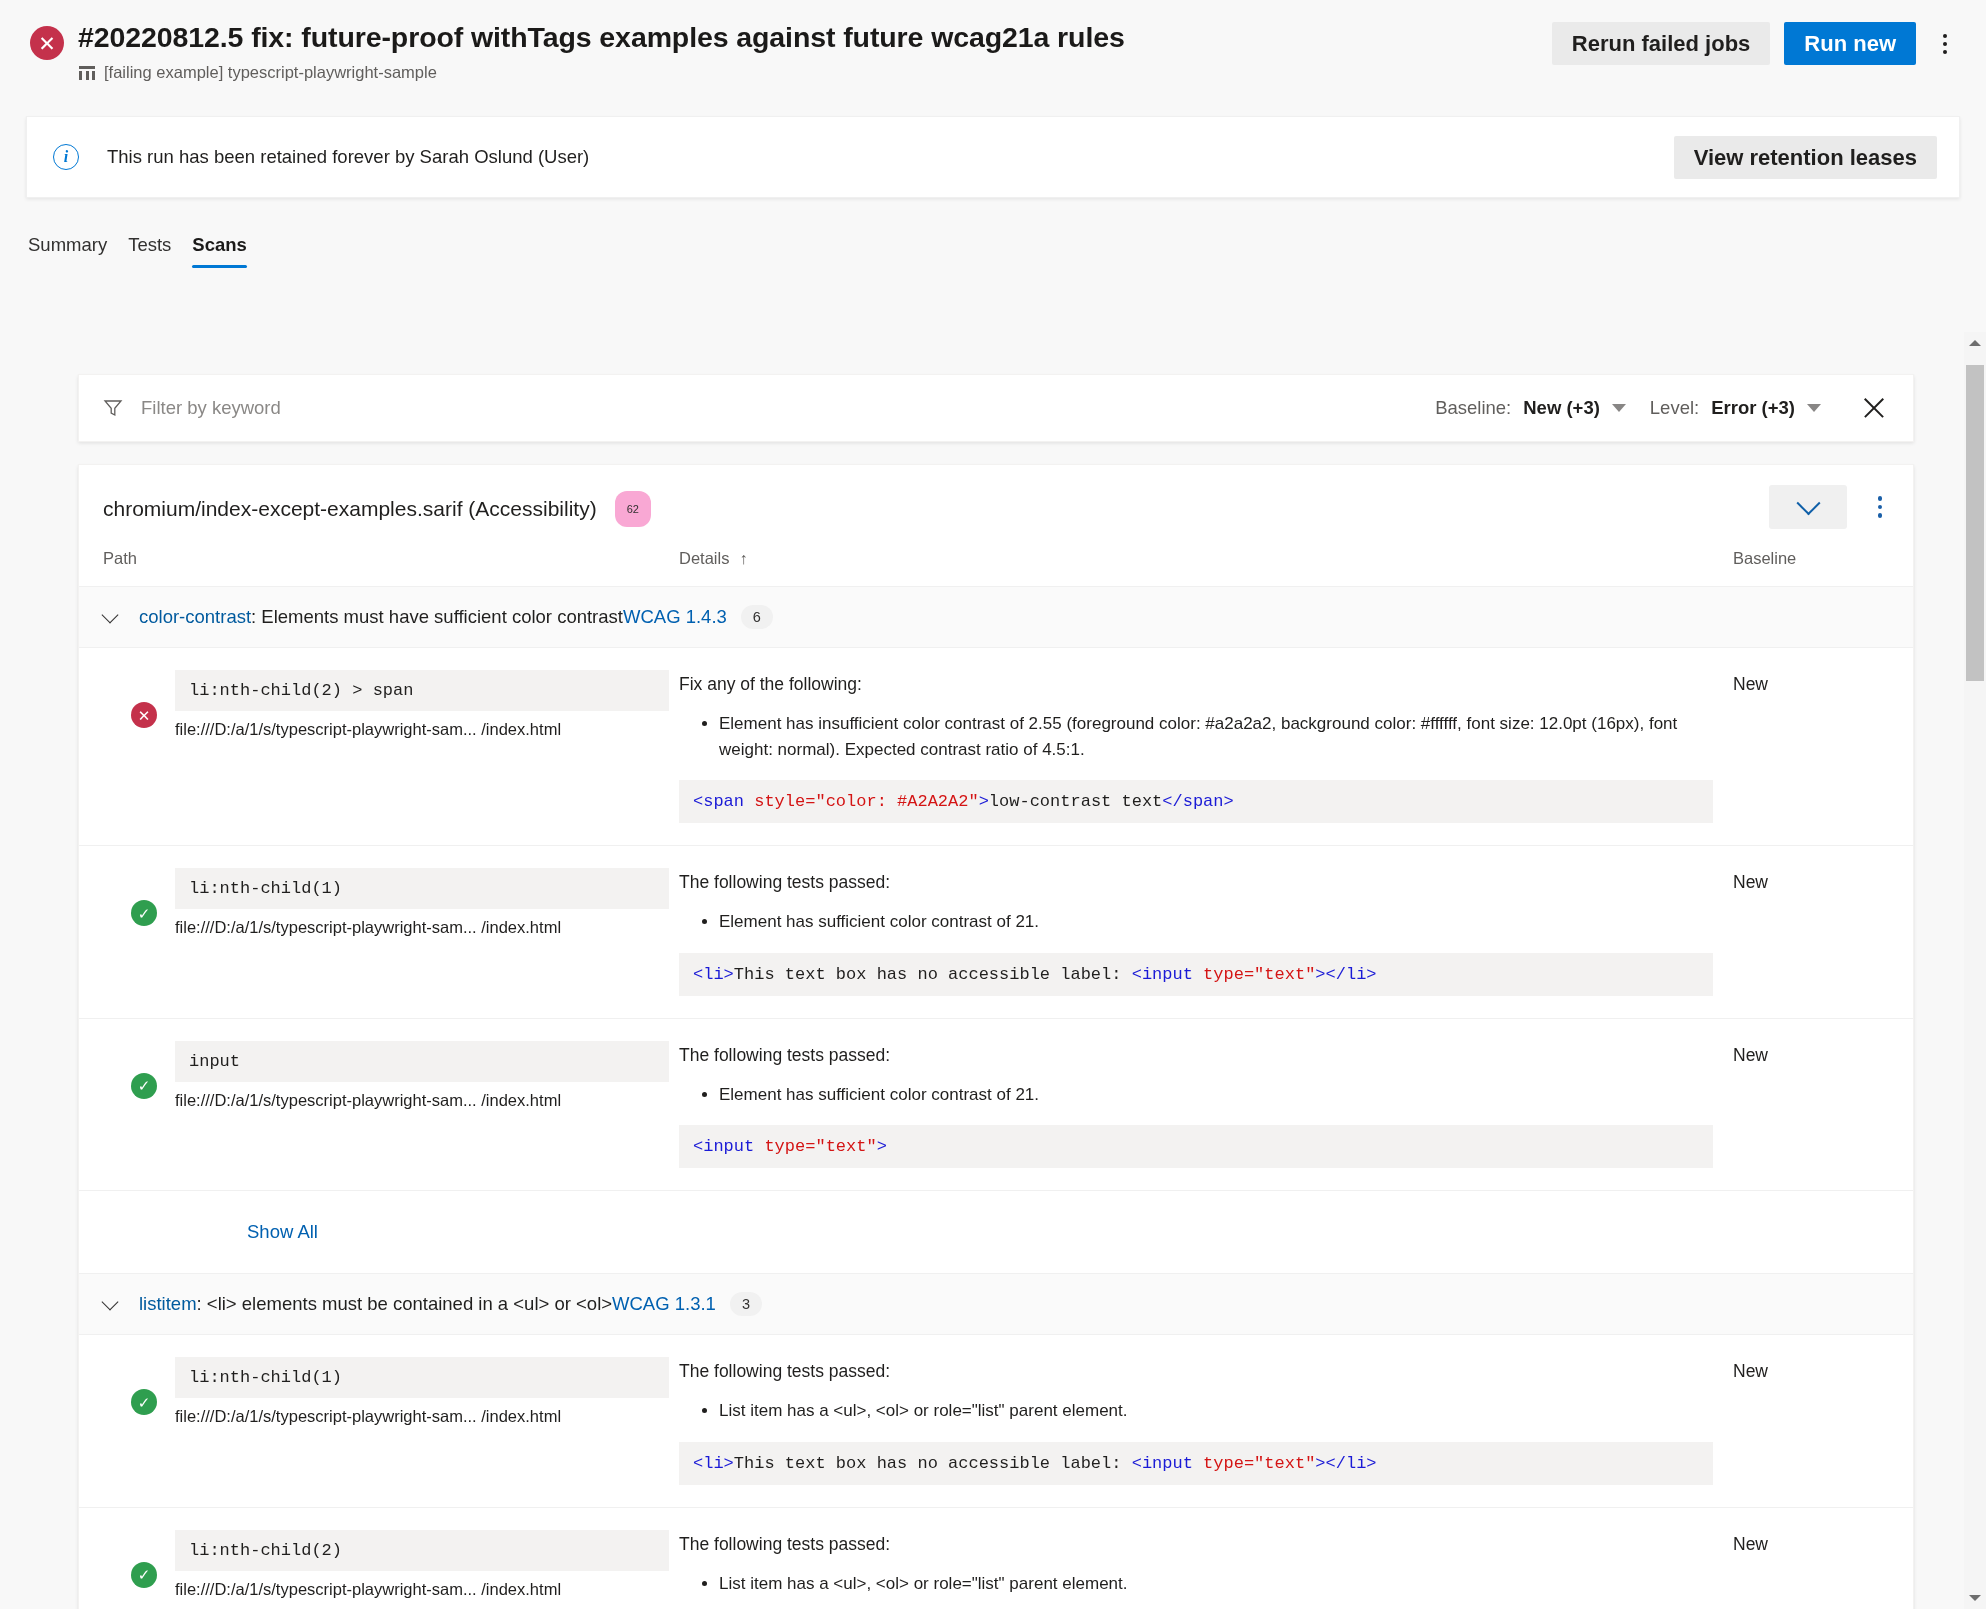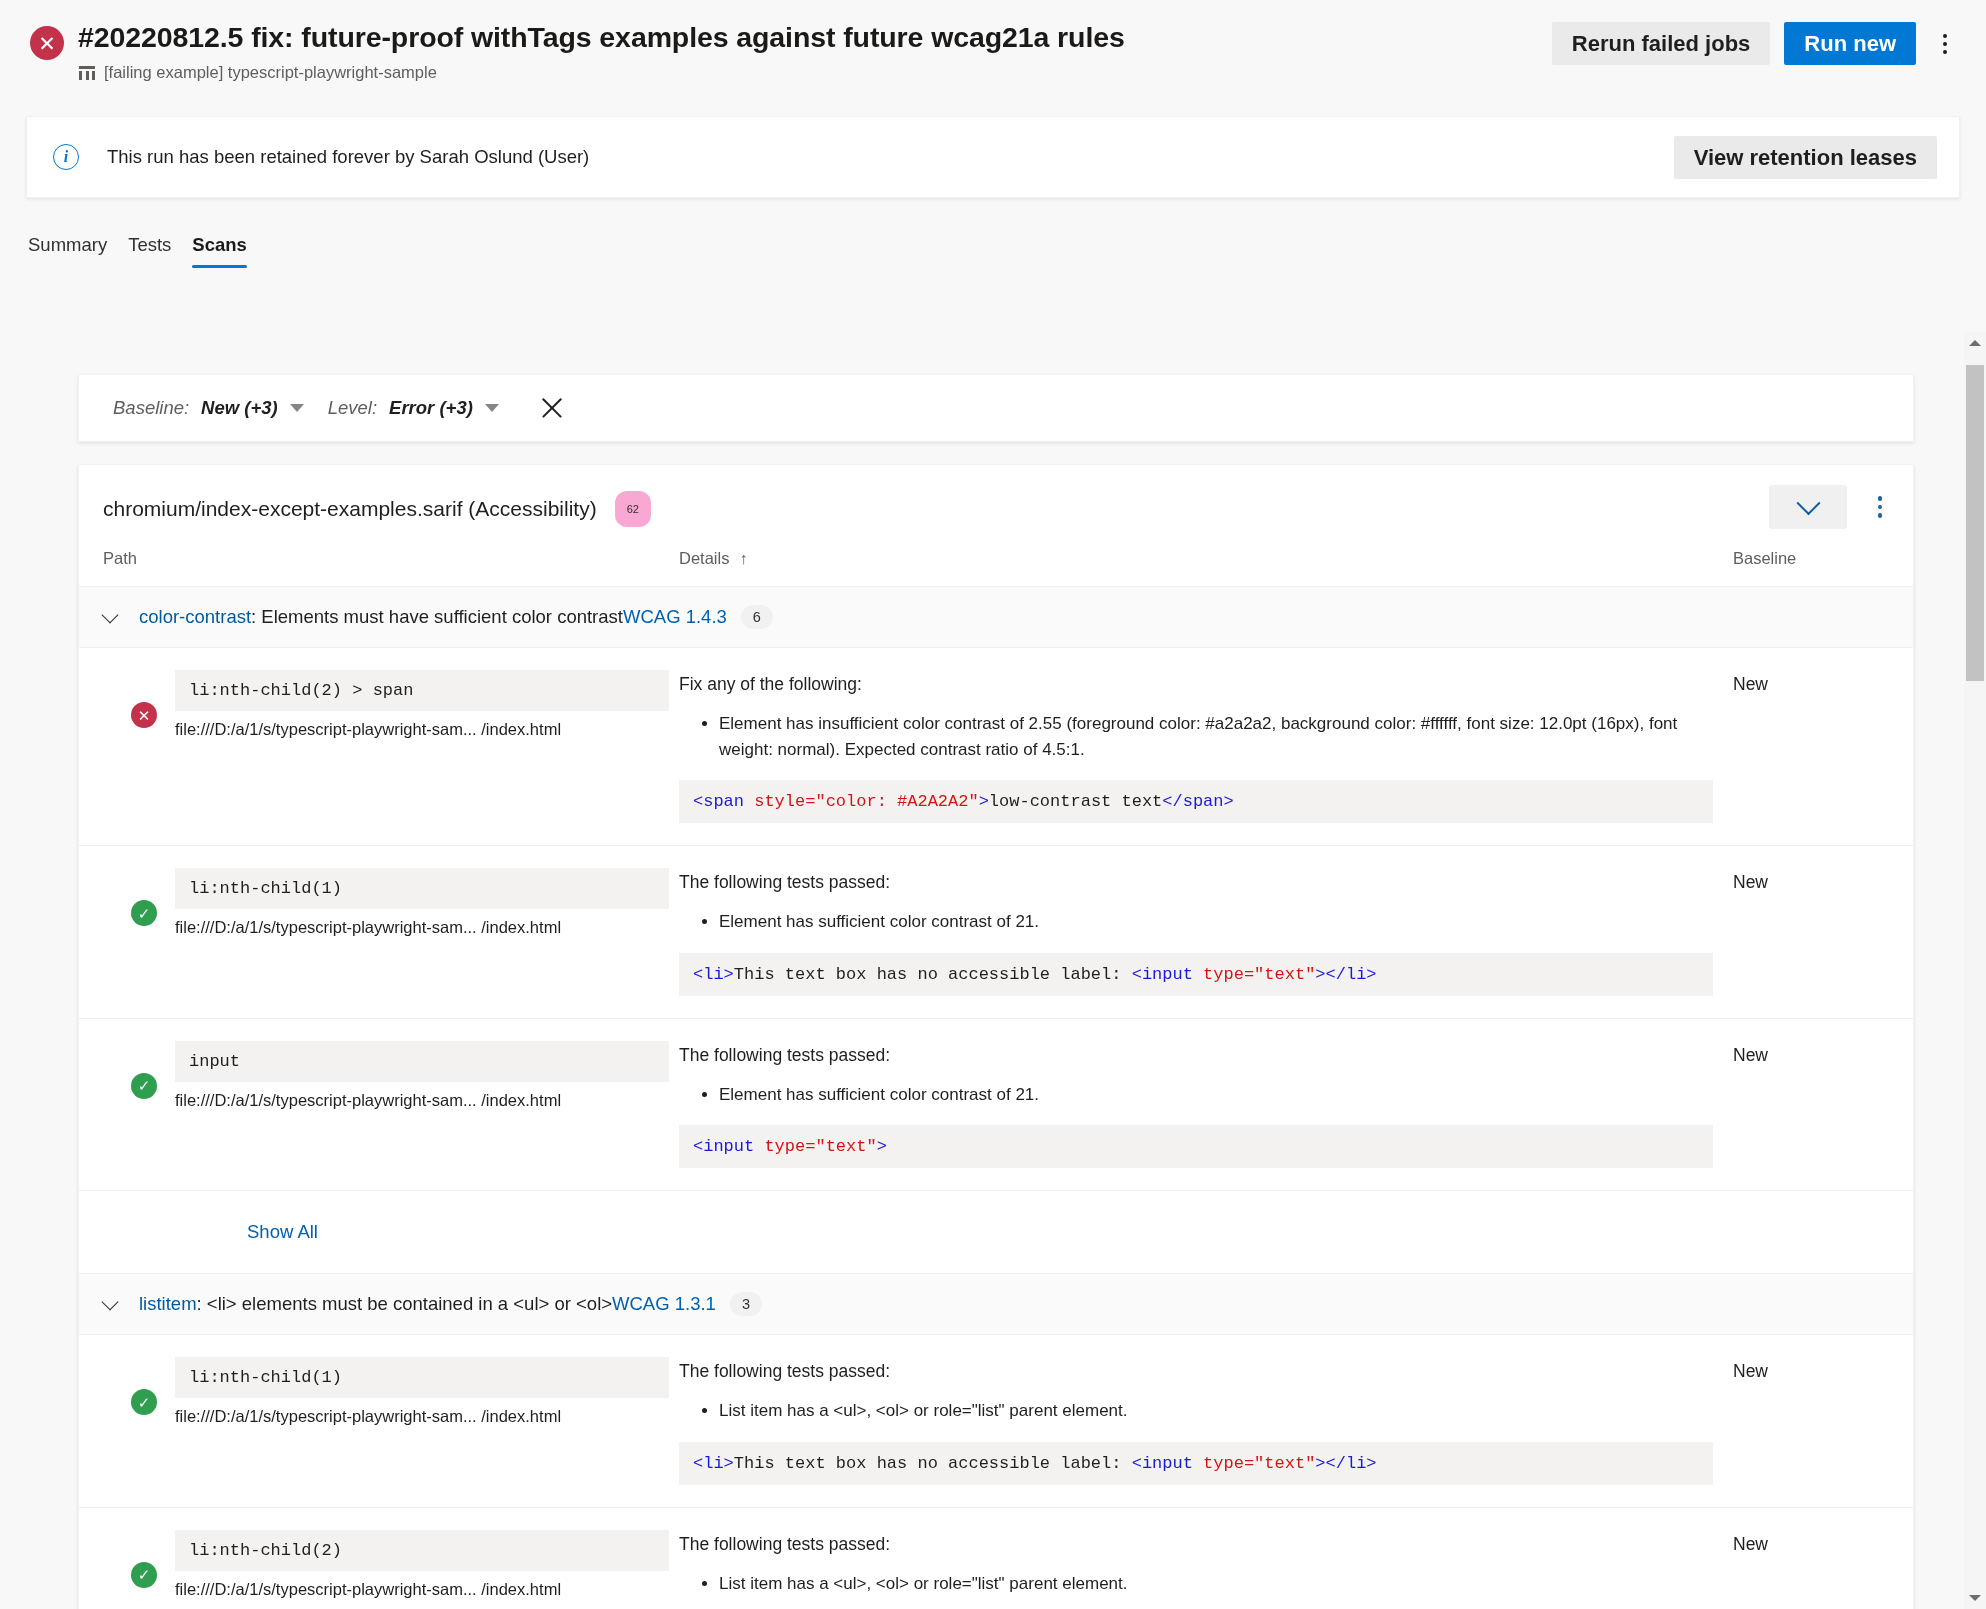--- a/index.html
+++ b/index.html
@@ -130,21 +130,20 @@
     border: none; outline: none; background: transparent;
     font-family: "Segoe UI", "Liberation Sans", sans-serif;
     font-size: 18.5px; color: #323130; width: 420px;
   }
   .filter-input::placeholder { color: #8a8886; }
   .filter-right { display: flex; align-items: center; gap: 4px; }
   .pill-filter {
     display: flex; align-items: center; gap: 12px;
     font-size: 18.5px; color: #605e5c; cursor: pointer;
     padding: 8px 10px;
-    font-style: italic;
   }
   .pill-filter b { color: #201f1e; font-weight: 600; }
   .chev-sm {
     width: 0; height: 0; border-left: 7px solid transparent; border-right: 7px solid transparent;
     border-top: 8px solid #605e5c; opacity: .75;
   }
   .close-x {
     margin-left: 22px; cursor: pointer; width: 34px; height: 34px;
     position: relative;
   }
@@ -326,20 +325,28 @@
 <div class="tabs">
   <div class="tab">Summary</div>
   <div class="tab">Tests</div>
   <div class="tab active">Scans</div>
 </div>
 
 <div class="scroll-region">
   <div class="content-pad">
 
     <div class="filter-card">
+      <div class="filter-left">
+        <span class="funnel">
+          <svg width="20" height="20" viewBox="0 0 20 20">
+              <path d="M2 3h16l-6.2 7.3V17l-3.6-2v-4.7z" fill="none" stroke="#605e5c" stroke-width="1.3"></path>
+            </svg>
+        </span>
+        <input class="filter-input" type="text" placeholder="Filter by keyword" style="">
+      </div>
       <div class="filter-right">
         <div class="pill-filter">
           <span>Baseline:</span>
           <b>New (+3)</b>
           <span class="chev-sm"></span>
         </div>
         <div class="pill-filter">
           <span>Level:</span>
           <b>Error (+3)</b>
           <span class="chev-sm"></span>

